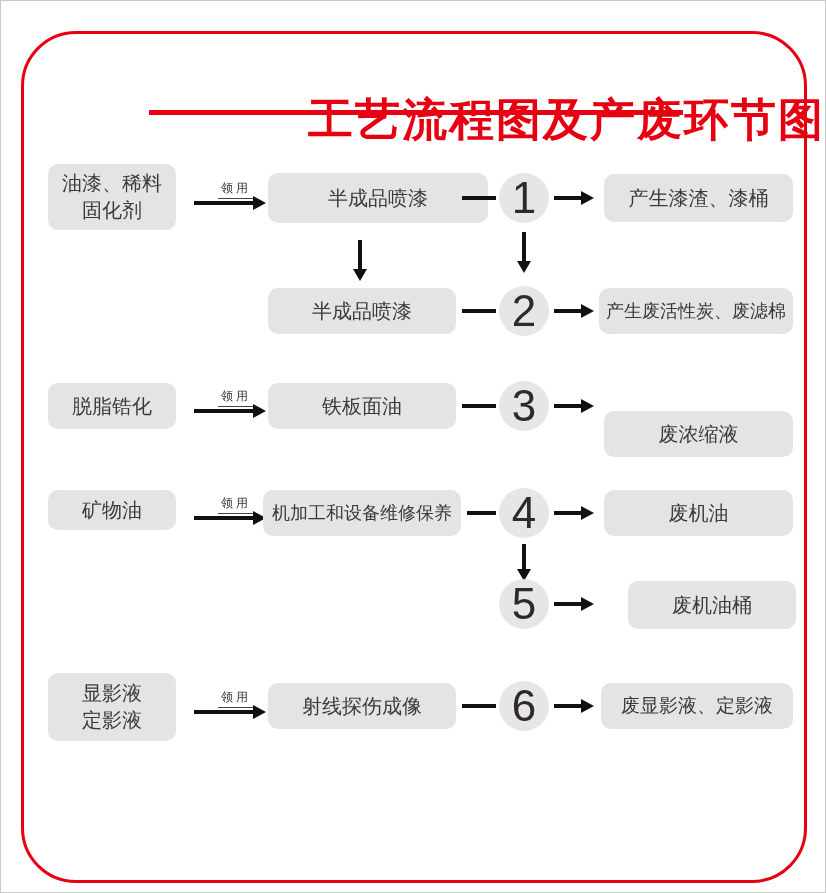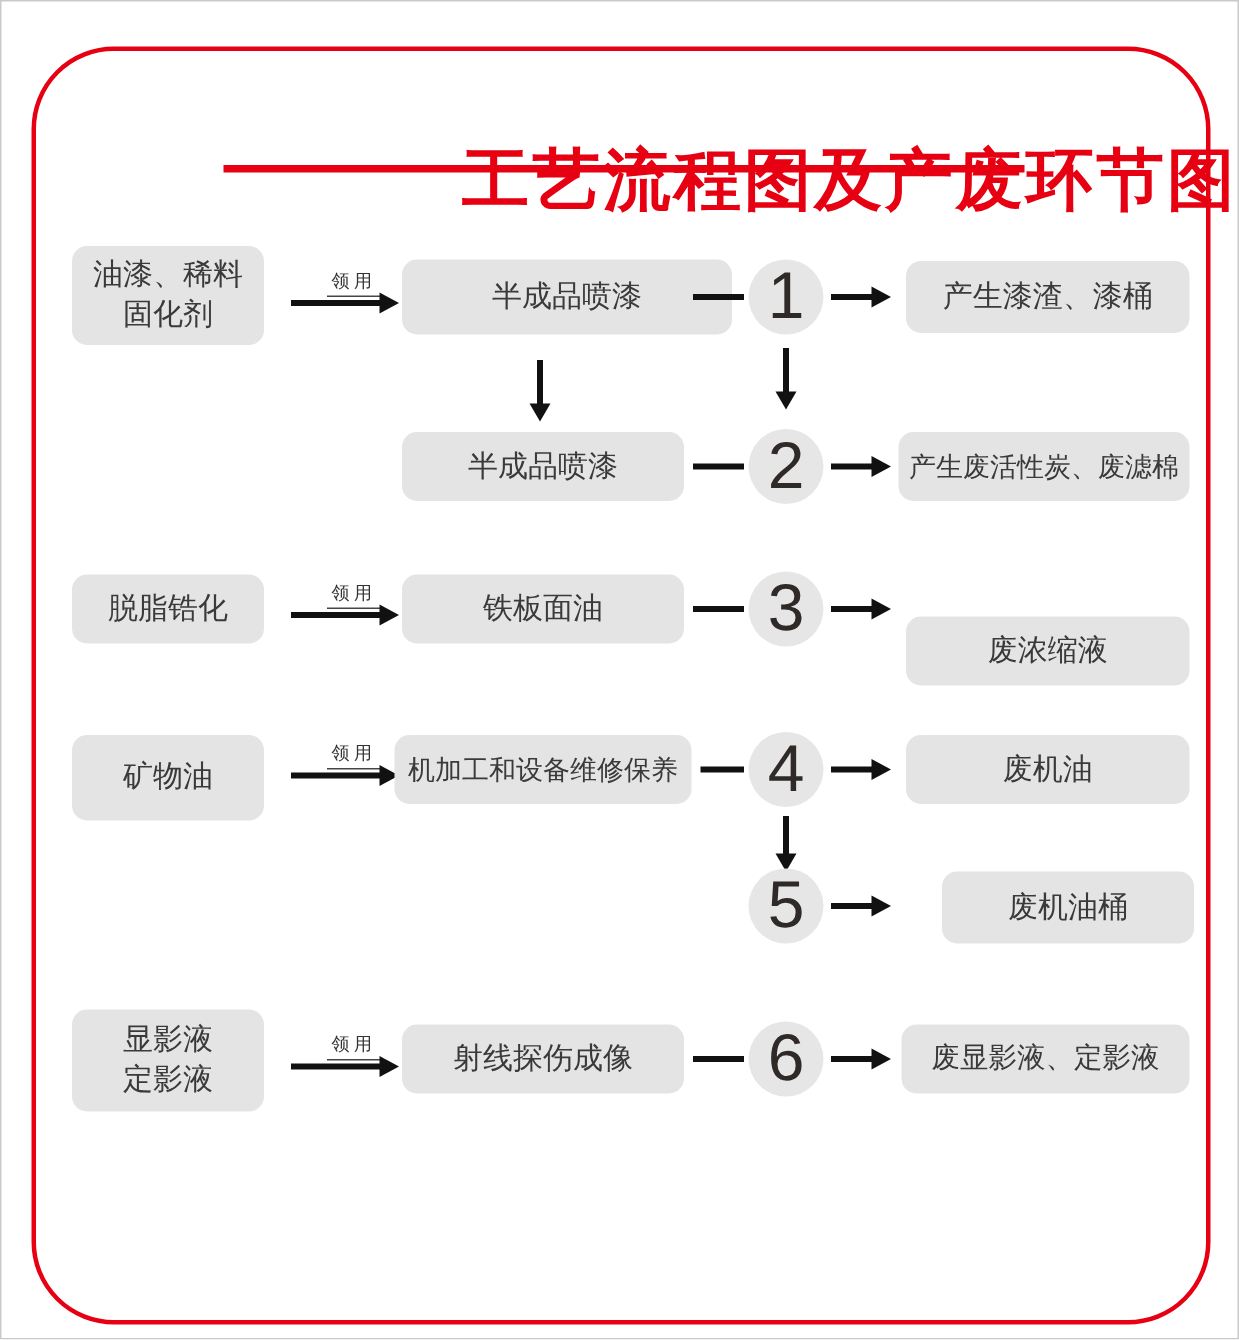--- a/index.html
+++ b/index.html
@@ -103,21 +103,21 @@
   <div class="issue" style="left:193px;top:385px;">
     <span class="issue-label">领用</span>
     <div class="issue-shaft"></div>
   </div>
   <div class="gbox" style="left:267px;top:382px;width:188px;height:46px;">铁板面油</div>
   <div class="hdash" style="left:461px;top:403px;width:34px;"></div>
   <div class="step" style="left:498px;top:380px;">3</div>
   <div class="harrow" style="left:553px;top:403px;width:28px;"></div>
   <div class="gbox" style="left:603px;top:382px;width:189px;height:46px;margin-top:28px;">废浓缩液</div>
 
-  <div class="gbox" style="left:47px;top:489px;width:128px;height:57px;">矿物油</div>
+  <div class="gbox" style="left:47px;top:489px;width:128px;height:40px;">矿物油</div>
   <div class="issue" style="left:193px;top:492px;">
     <span class="issue-label">领用</span>
     <div class="issue-shaft"></div>
   </div>
   <div class="gbox fs18" style="left:262px;top:489px;width:198px;height:46px;text-align:right;">机加工和设备维修保养</div>
   <div class="hdash" style="left:466px;top:510px;width:29px;"></div>
   <div class="step" style="left:498px;top:487px;">4</div>
   <div class="harrow" style="left:553px;top:510px;width:28px;"></div>
   <div class="gbox" style="left:603px;top:489px;width:189px;height:46px;">废机油</div>
 

